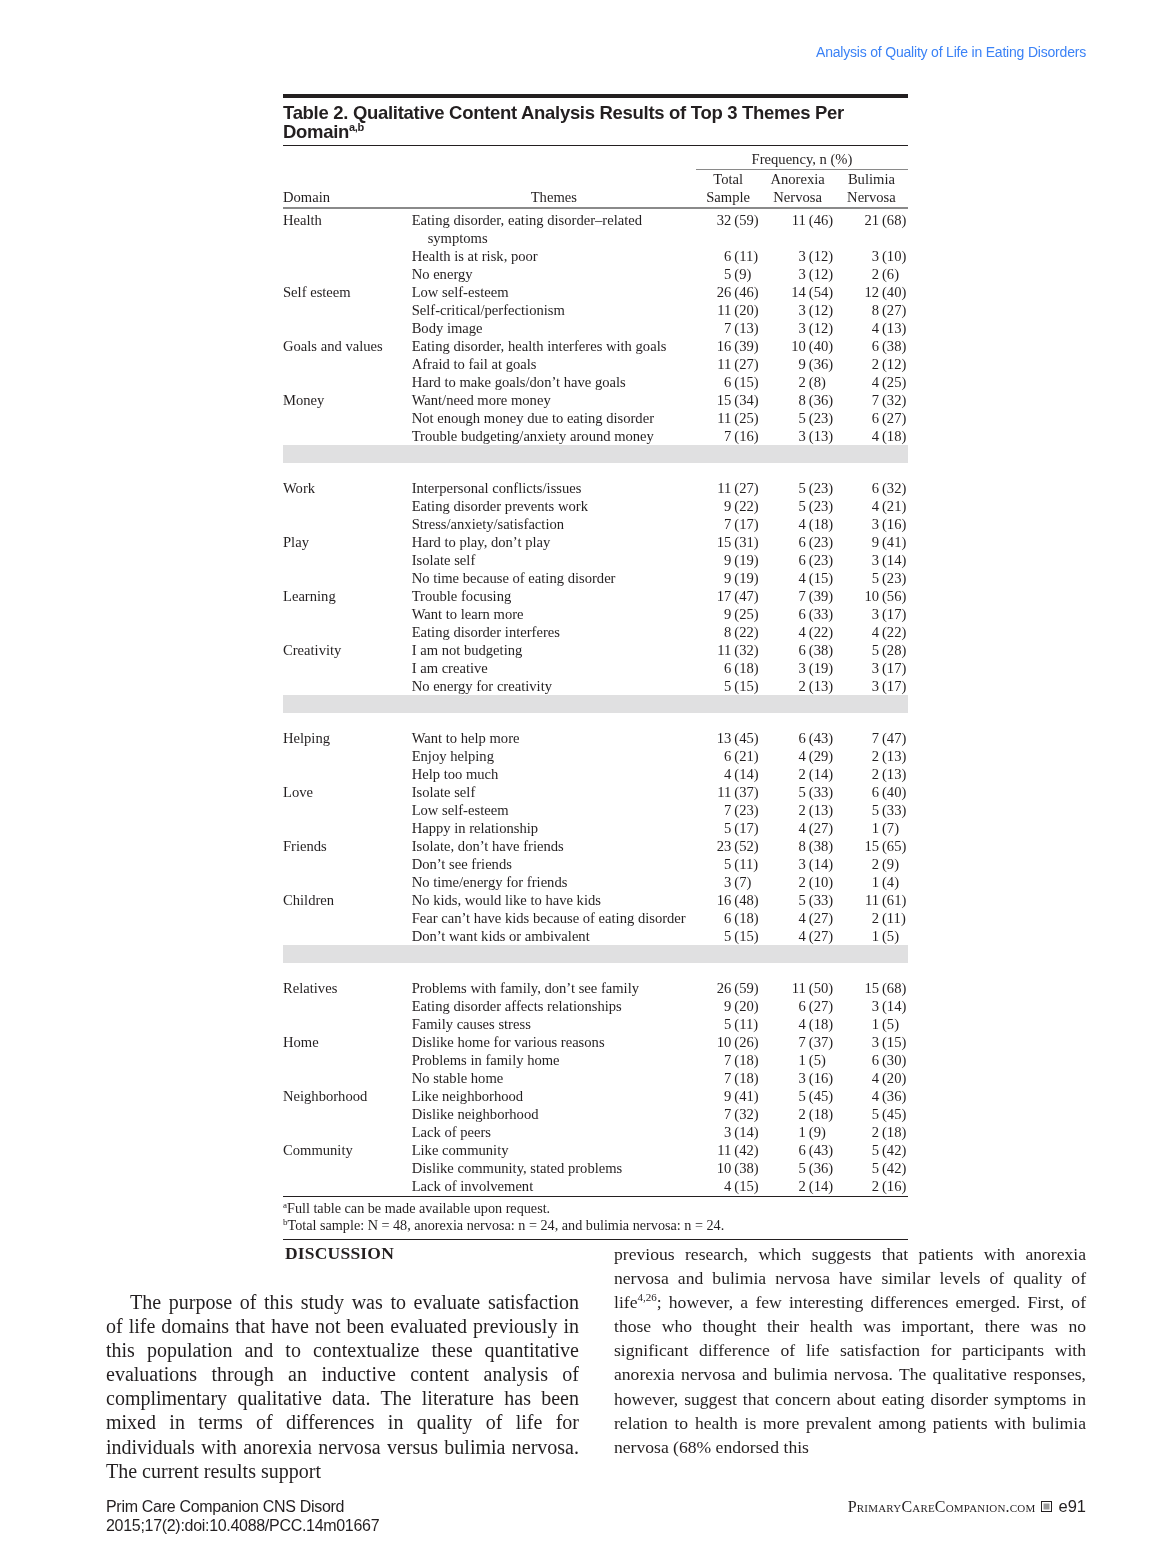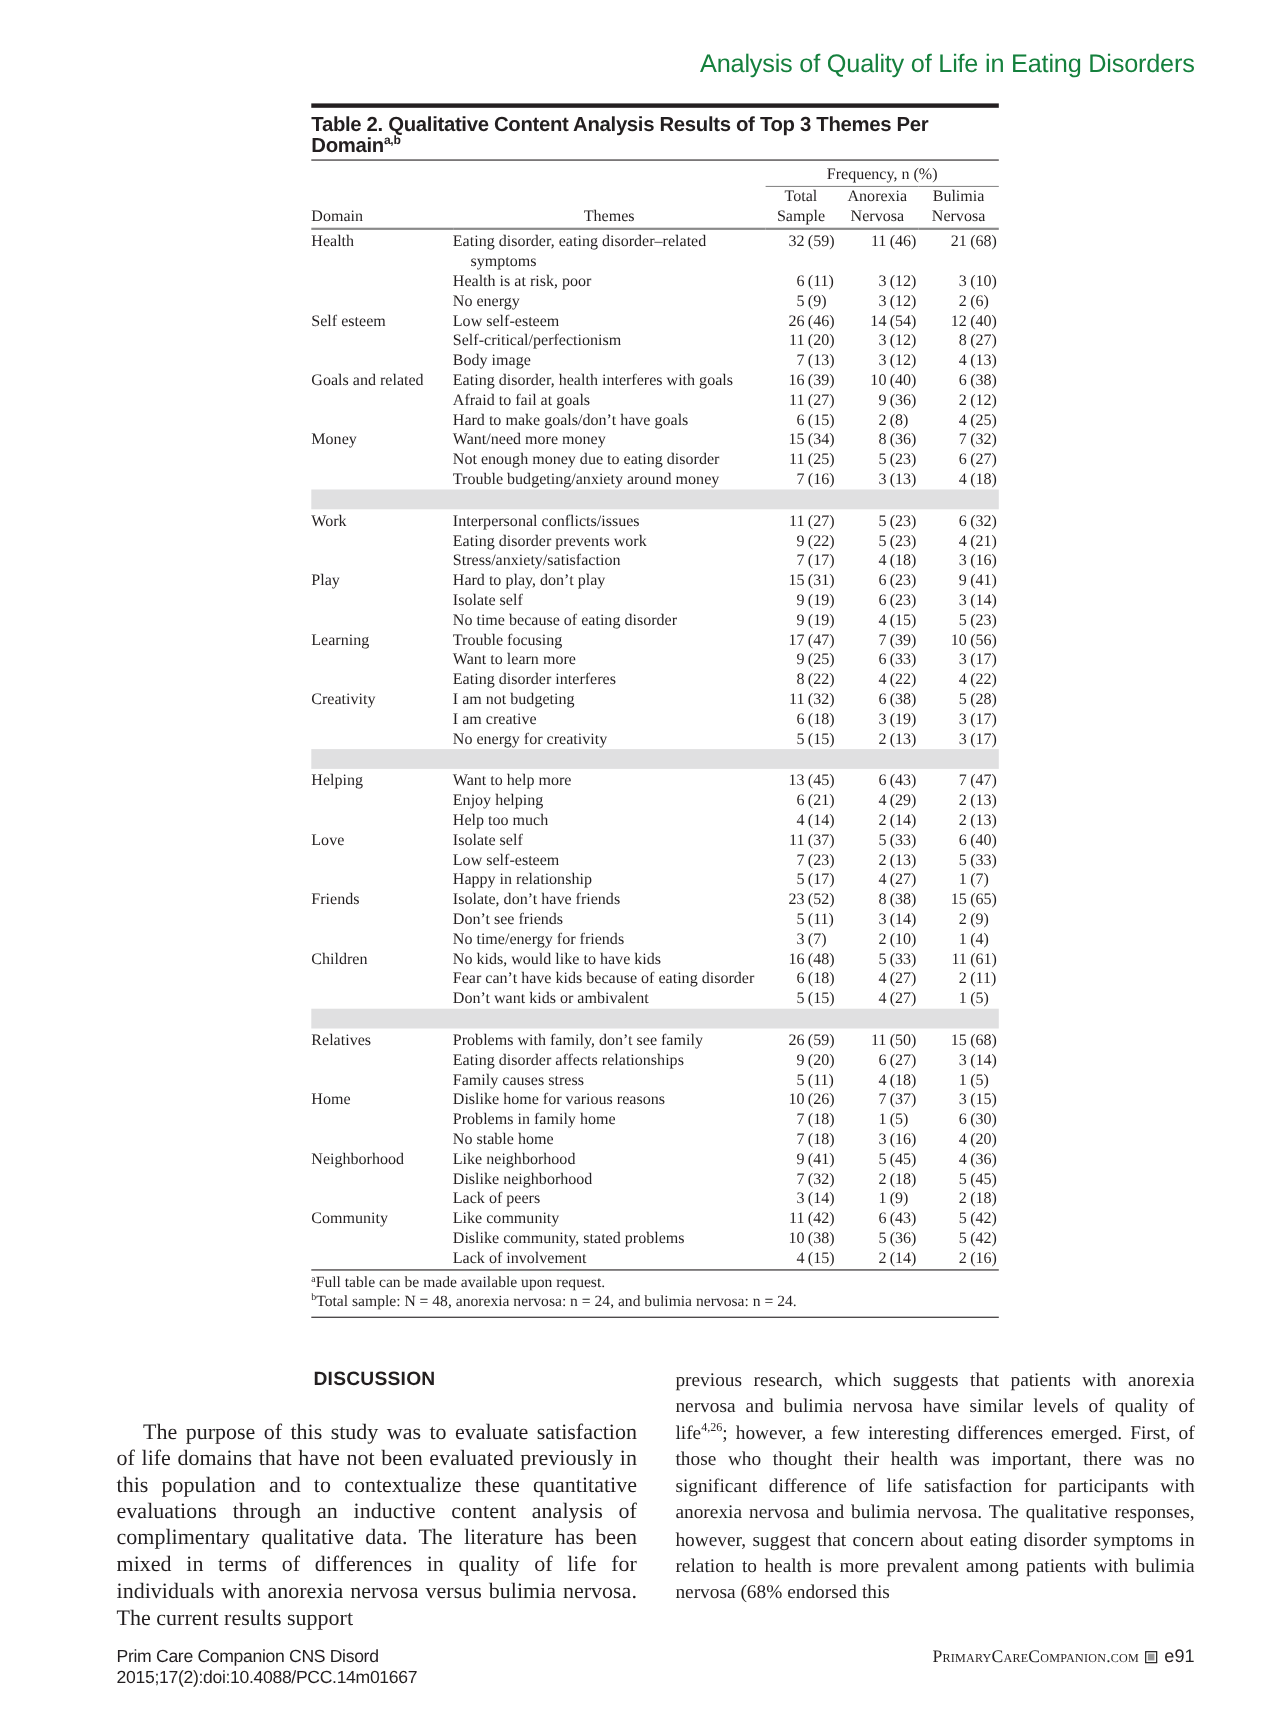--- a/index.html
+++ b/index.html
@@ -1,21 +1,21 @@
 <!DOCTYPE html>
 <html><head>
   <meta charset="utf-8">
   <style>
     * { box-sizing: border-box; margin: 0; padding: 0; }
     html, body { width: 1170px; height: 1566px; background: #ffffff; overflow: hidden; }
     body { position: relative; color: #231f20; font-family: "Liberation Serif", serif; }
 
     .running-head {
       position: absolute; top: 44px; right: 84px;
-      font-family: "Liberation Sans", sans-serif; font-size: 23px; color: #15803d;
+      font-family: "Liberation Sans", sans-serif; font-size: 14px; color: #3b82f6;
       letter-spacing: -0.2px;
     }
 
     .table-wrap {
       position: absolute; left: 283px; top: 94px; width: 625px;
     }
     .table-topbar { height: 4px; background: #231f20; }
     .table-title {
       font-family: "Liberation Sans", sans-serif; font-weight: bold;
       font-size: 18.5px; line-height: 19px; padding-top: 5px; padding-bottom: 4px;
@@ -39,29 +39,29 @@
     td.num { text-align: right; white-space: nowrap; }
     td.c1 { width: 66px; padding-right: 0; }
     td.c2 { width: 76px; }
     td.c3 { width: 75px; }
     .num span { display: inline-block; }
     .num .n { text-align: right; }
     .num .p { display: inline-block; width: 29px; text-align: left; padding-left: 3px; }
 
     tr.sep td { height: 18px; background: #e0e0e1; }
     tr.first td { padding-top: 2px; }
-    tr.after-sep td { padding-top: 2px; margin-top: 44px; }
+    tr.after-sep td { padding-top: 16px; margin-top: 44px; }
 
     .tfoot-line { border-top: 1.5px solid #231f20; margin-top: 1px; }
     .notes { font-size: 14.2px; line-height: 17px; padding-top: 3px; padding-bottom: 5px; border-bottom: 1.5px solid #231f20; }
     .notes sup { font-size: 9px; vertical-align: 5px; line-height: 0; }
 
     .section-head {
       position: absolute; left: 285px; top: 1243px;
-      font-family: Liberation Sans, sans-serif; font-weight: bold; font-size: 17.5px; letter-spacing: 0.2px;
+      font-family: Liberation Serif, serif; font-weight: bold; font-size: 17.5px; letter-spacing: 0.2px;
     }
     .col-left {
       position: absolute; left: 106px; top: 1290px; width: 473px;
       font-size: 20px; line-height: 24.1px; text-align: justify; text-indent: 24px;
     }
     .col-right {
       position: absolute; left: 614px; top: 1242px; width: 472px;
       font-size: 17.6px; line-height: 24.1px; text-align: justify;
     }
     .col-right sup { font-size: 11px; vertical-align: 7px; line-height: 0; }
@@ -152,21 +152,21 @@
         <tr class="">
           <td class="domain"></td>
           <td class="theme">
             <span class="ti">Body image</span>
           </td>
           <td class="num c1"><span class="n">7</span><span class="p">(13)</span></td>
           <td class="num c2"><span class="n">3</span><span class="p">(12)</span></td>
           <td class="num c3"><span class="n">4</span><span class="p">(13)</span></td>
         </tr>
         <tr class="">
-          <td class="domain">Goals and related</td>
+          <td class="domain">Goals and values</td>
           <td class="theme">
             <span class="ti">Eating disorder, health interferes with goals</span>
           </td>
           <td class="num c1"><span class="n">16</span><span class="p">(39)</span></td>
           <td class="num c2"><span class="n">10</span><span class="p">(40)</span></td>
           <td class="num c3"><span class="n">6</span><span class="p">(38)</span></td>
         </tr>
         <tr class="">
           <td class="domain"></td>
           <td class="theme">

